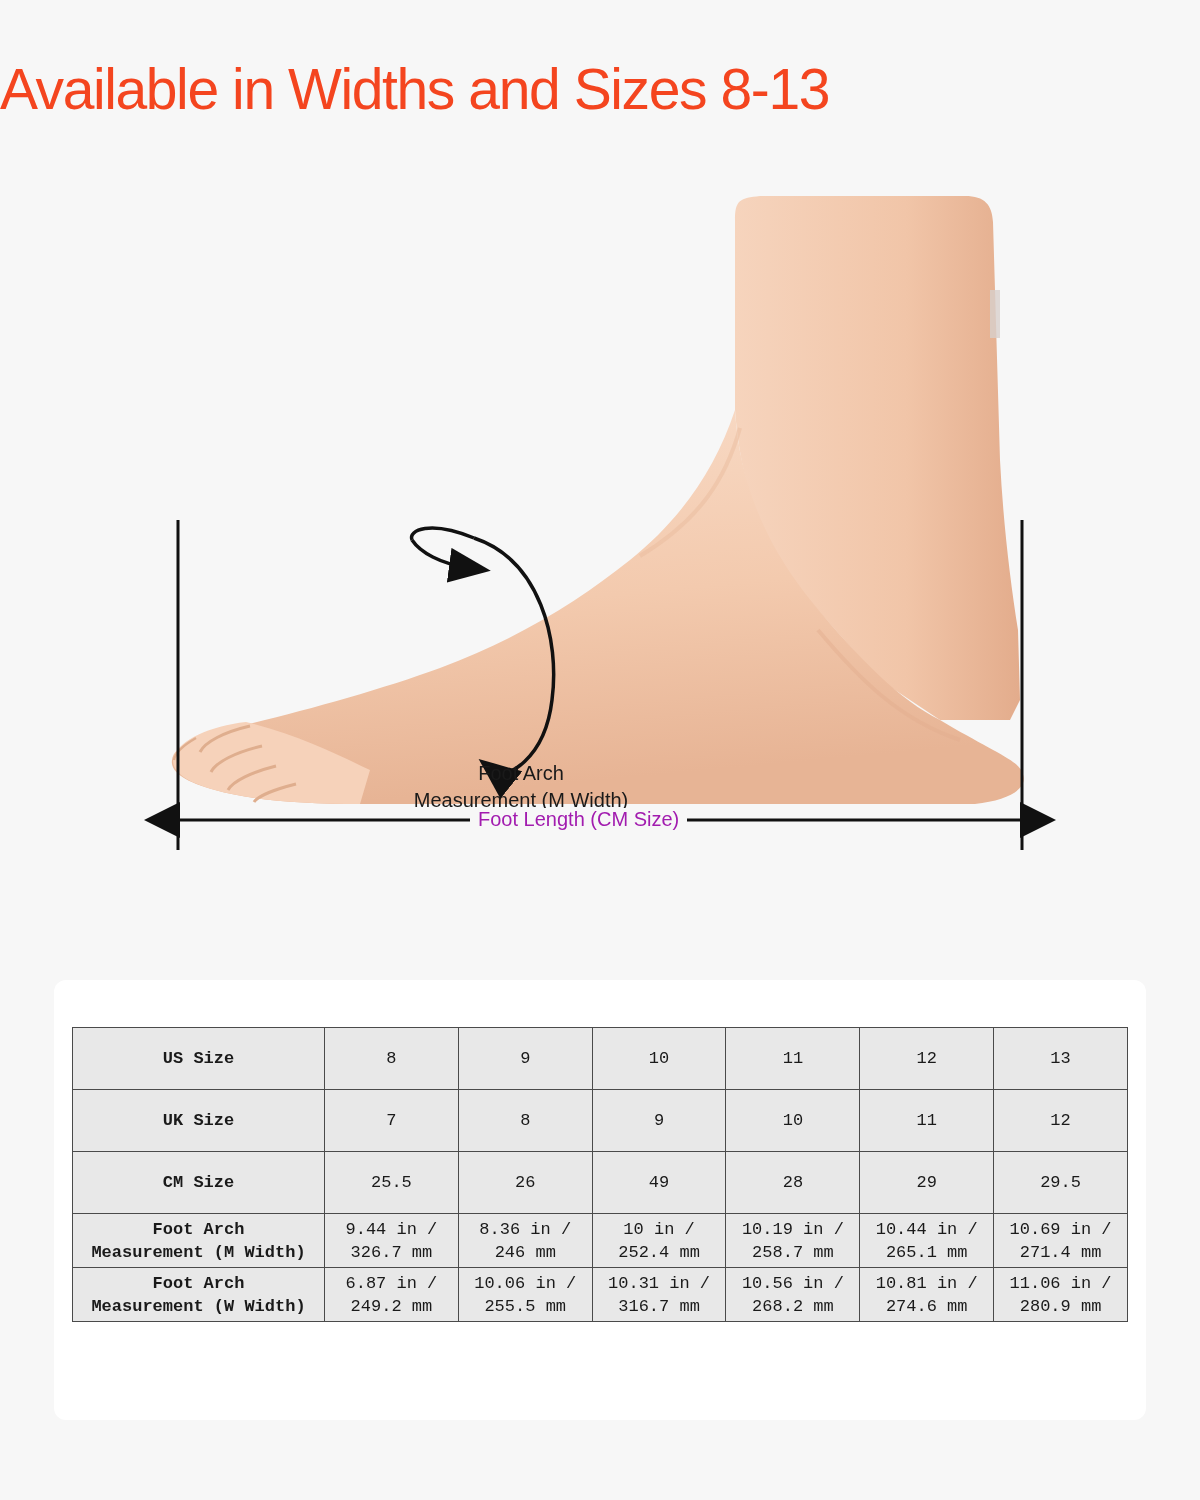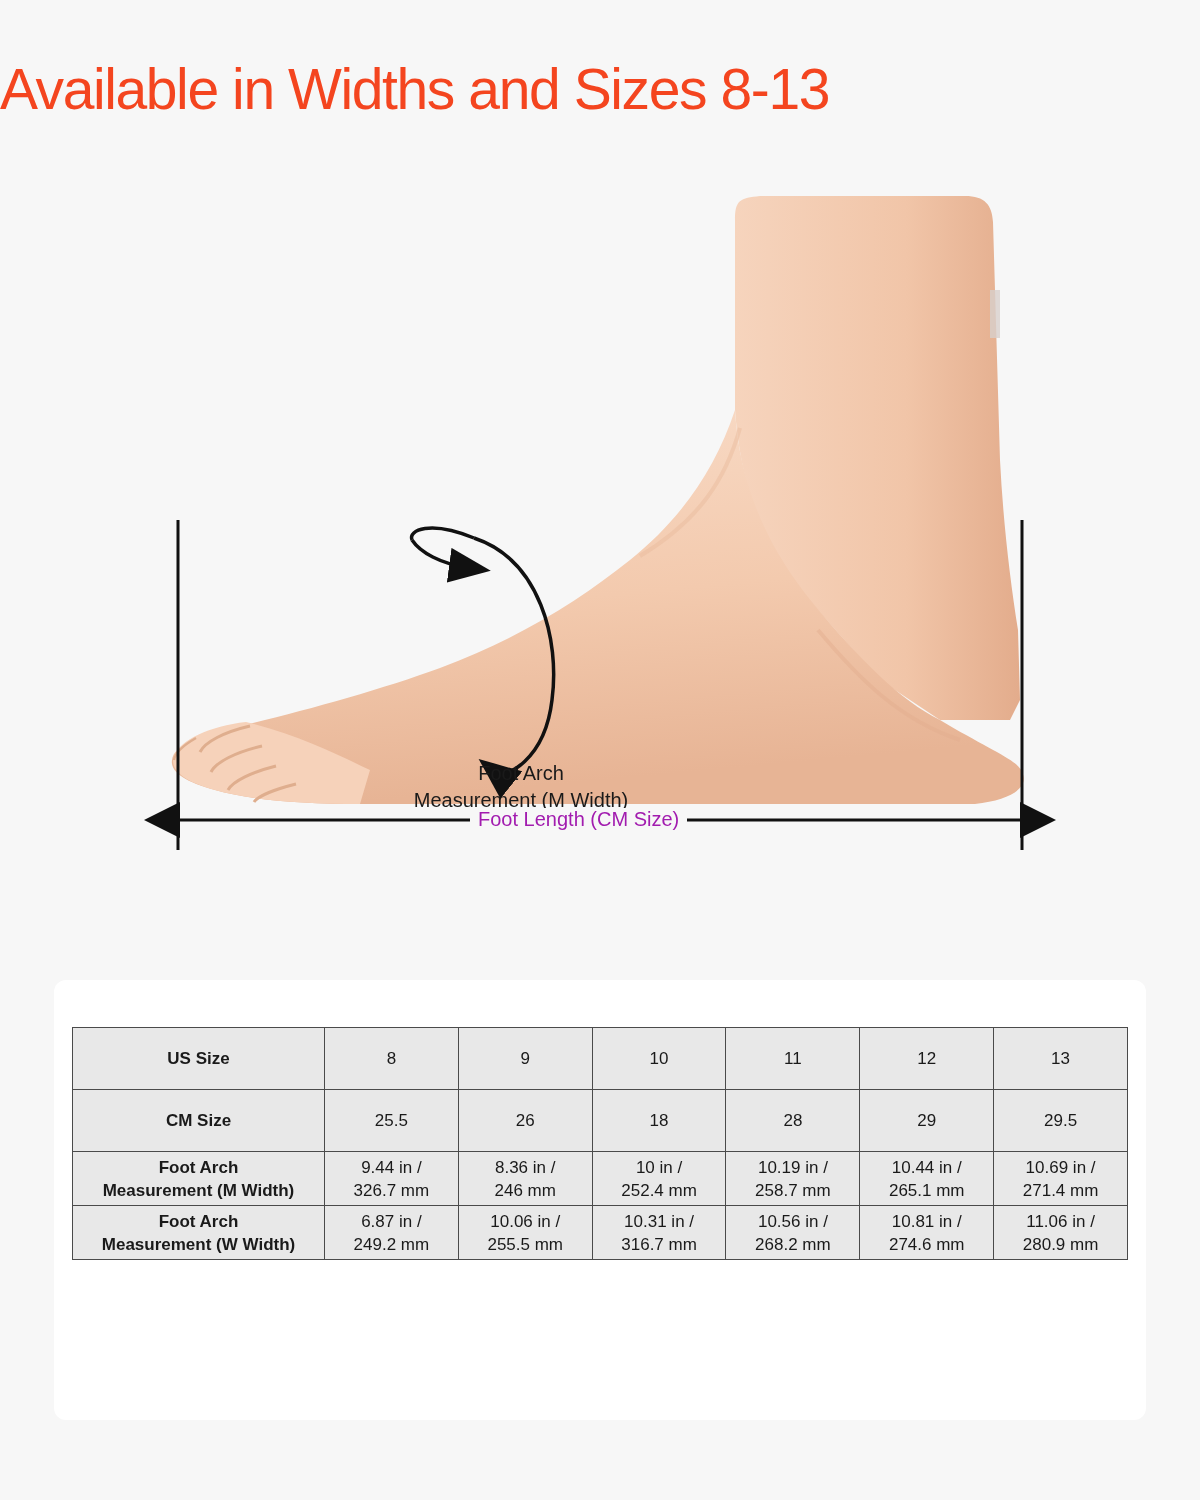--- a/index.html
+++ b/index.html
@@ -87,20 +87,21 @@
   }
   table.size-table td {
     border: 1px solid #4a4a4a;
     background: #e8e8e8;
     text-align: center;
     font-size: 17px;
     color: #1a1a1a;
     height: 62px;
     padding: 2px 4px;
     box-sizing: border-box;
+    font-family: Liberation Mono, monospace;
   }
   table.size-table td.rowhead {
     font-weight: bold;
     font-size: 17px;
     width: 252px;
     line-height: 23px;
   }
   table.size-table tr.tall td {
     height: 54px;
     line-height: 23px;
@@ -204,30 +205,53 @@
           </td>
           <td>
             <div>12</div>
           </td>
           <td>
             <div>13</div>
           </td>
         </tr>
         <tr>
           <td class="rowhead">
+            <div>UK Size</div>
+          </td>
+          <td>
+            <div>7</div>
+          </td>
+          <td>
+            <div>8</div>
+          </td>
+          <td>
+            <div>9</div>
+          </td>
+          <td>
+            <div>10</div>
+          </td>
+          <td>
+            <div>11</div>
+          </td>
+          <td>
+            <div>12</div>
+          </td>
+        </tr>
+        <tr>
+          <td class="rowhead">
             <div>CM Size</div>
           </td>
           <td>
             <div>25.5</div>
           </td>
           <td>
             <div>26</div>
           </td>
           <td>
-            <div>18</div>
+            <div>49</div>
           </td>
           <td>
             <div>28</div>
           </td>
           <td>
             <div>29</div>
           </td>
           <td>
             <div>29.5</div>
           </td>

